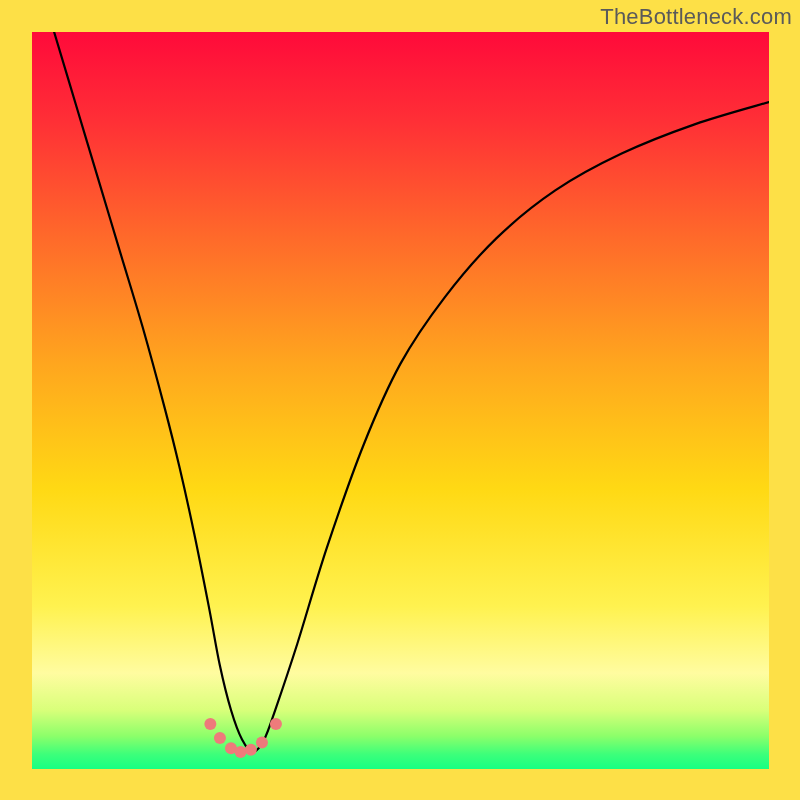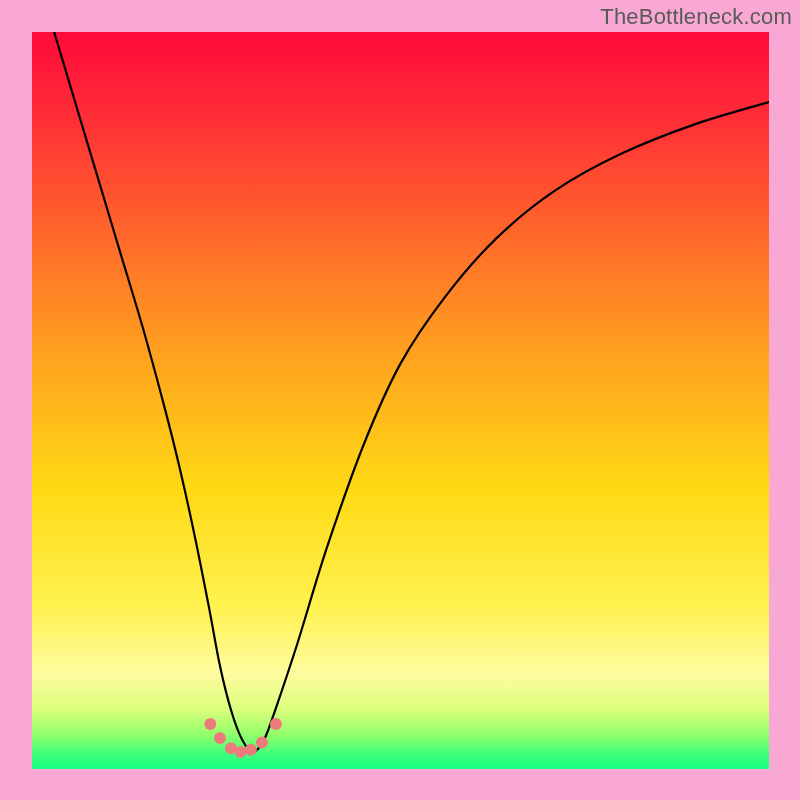--- a/index.html
+++ b/index.html
@@ -9,21 +9,21 @@
     height: 800px;
     background: #000;
     overflow: hidden;
   }
   .frame {
     position: absolute;
     left: 0;
     top: 0;
     width: 800px;
     height: 800px;
-    background: #f9a8d4;
+    background: #fde047;
   }
   .plot-area {
     position: absolute;
     left: 32px;
     top: 32px;
     width: 737px;
     height: 737px;
     overflow: hidden;
   }
   .gradient {

